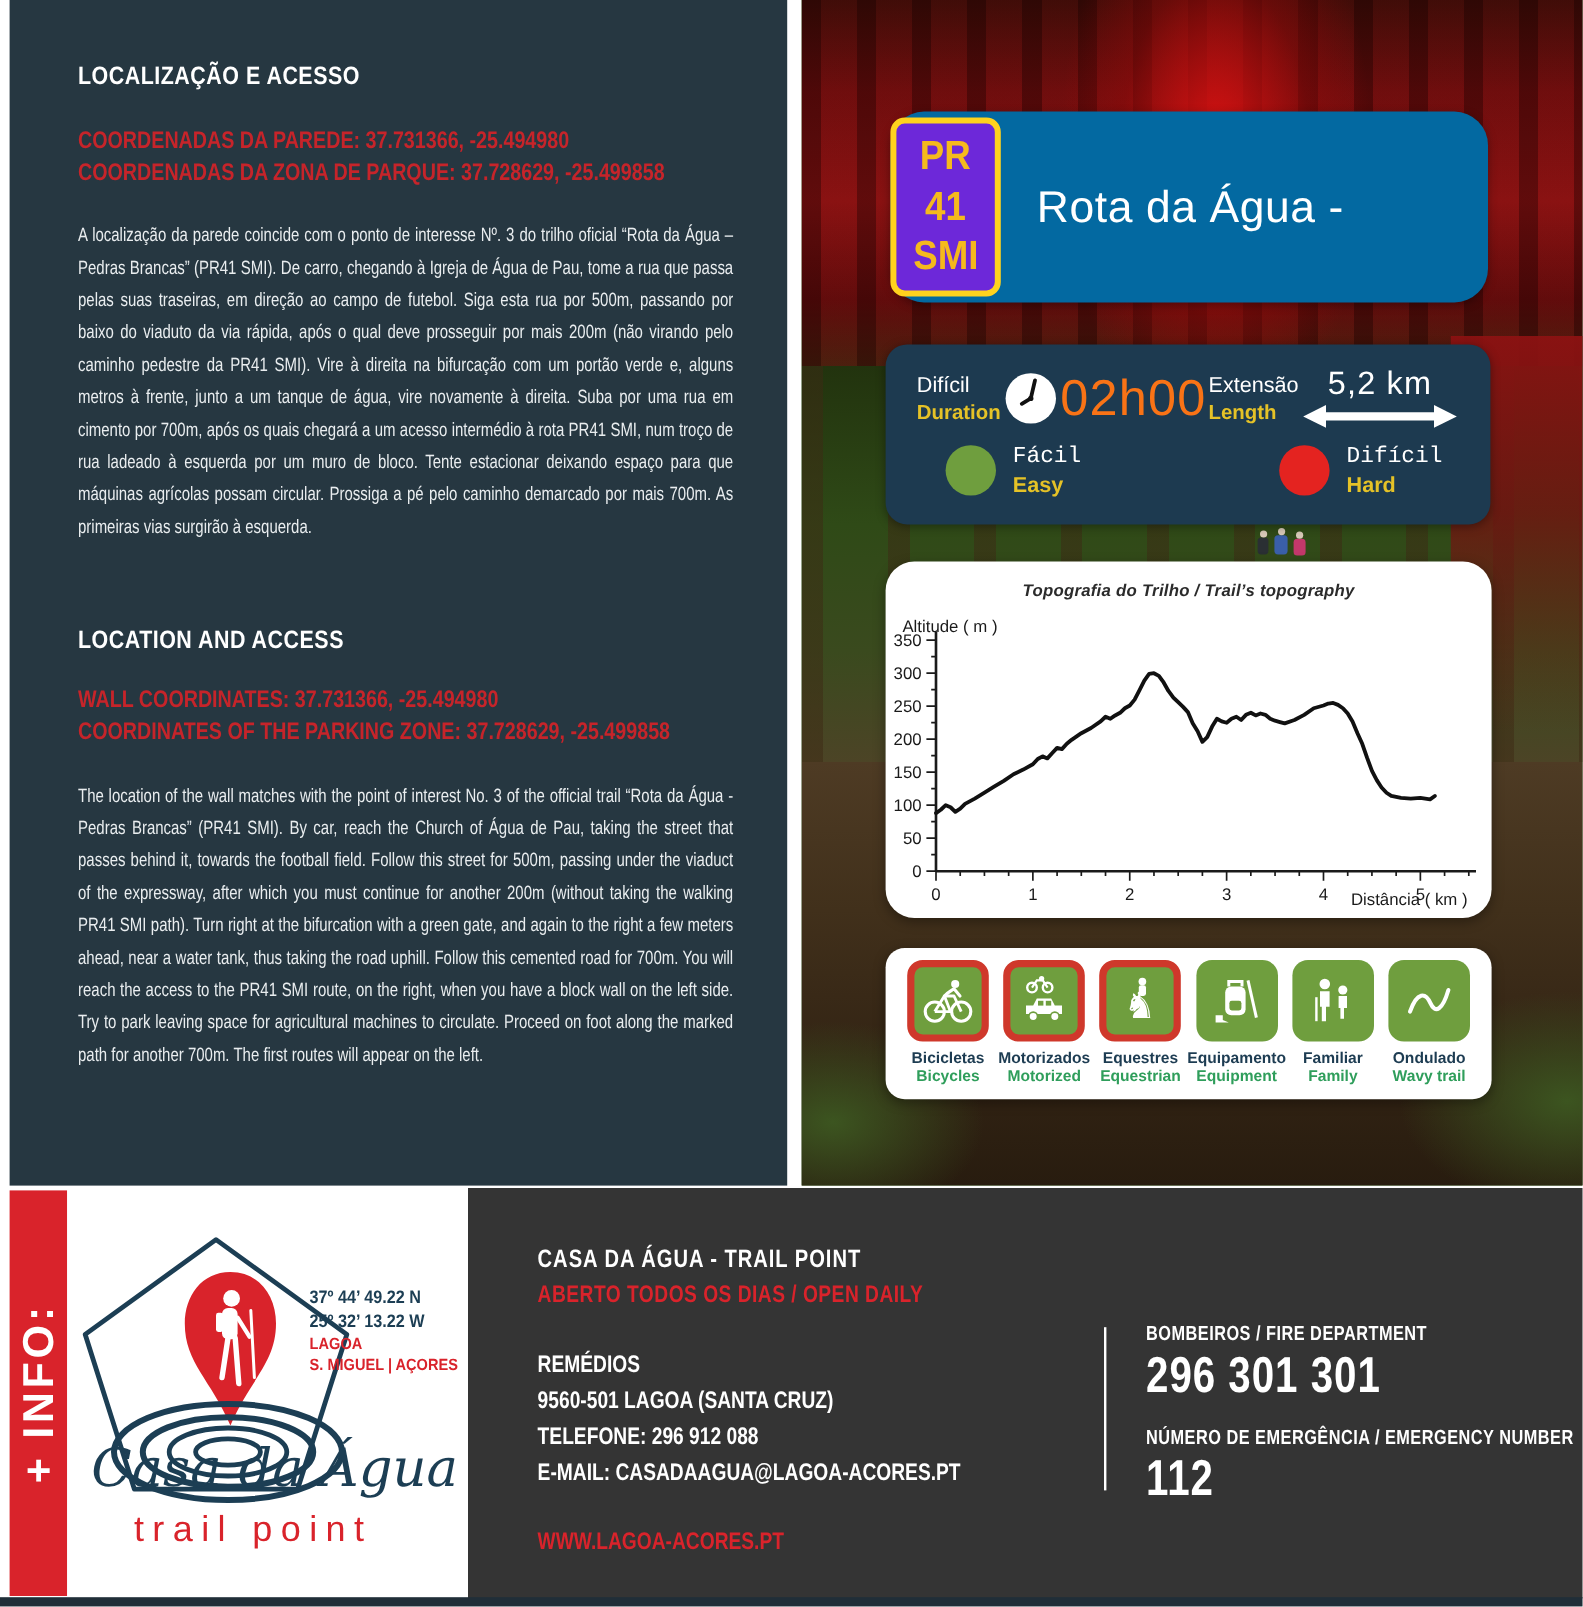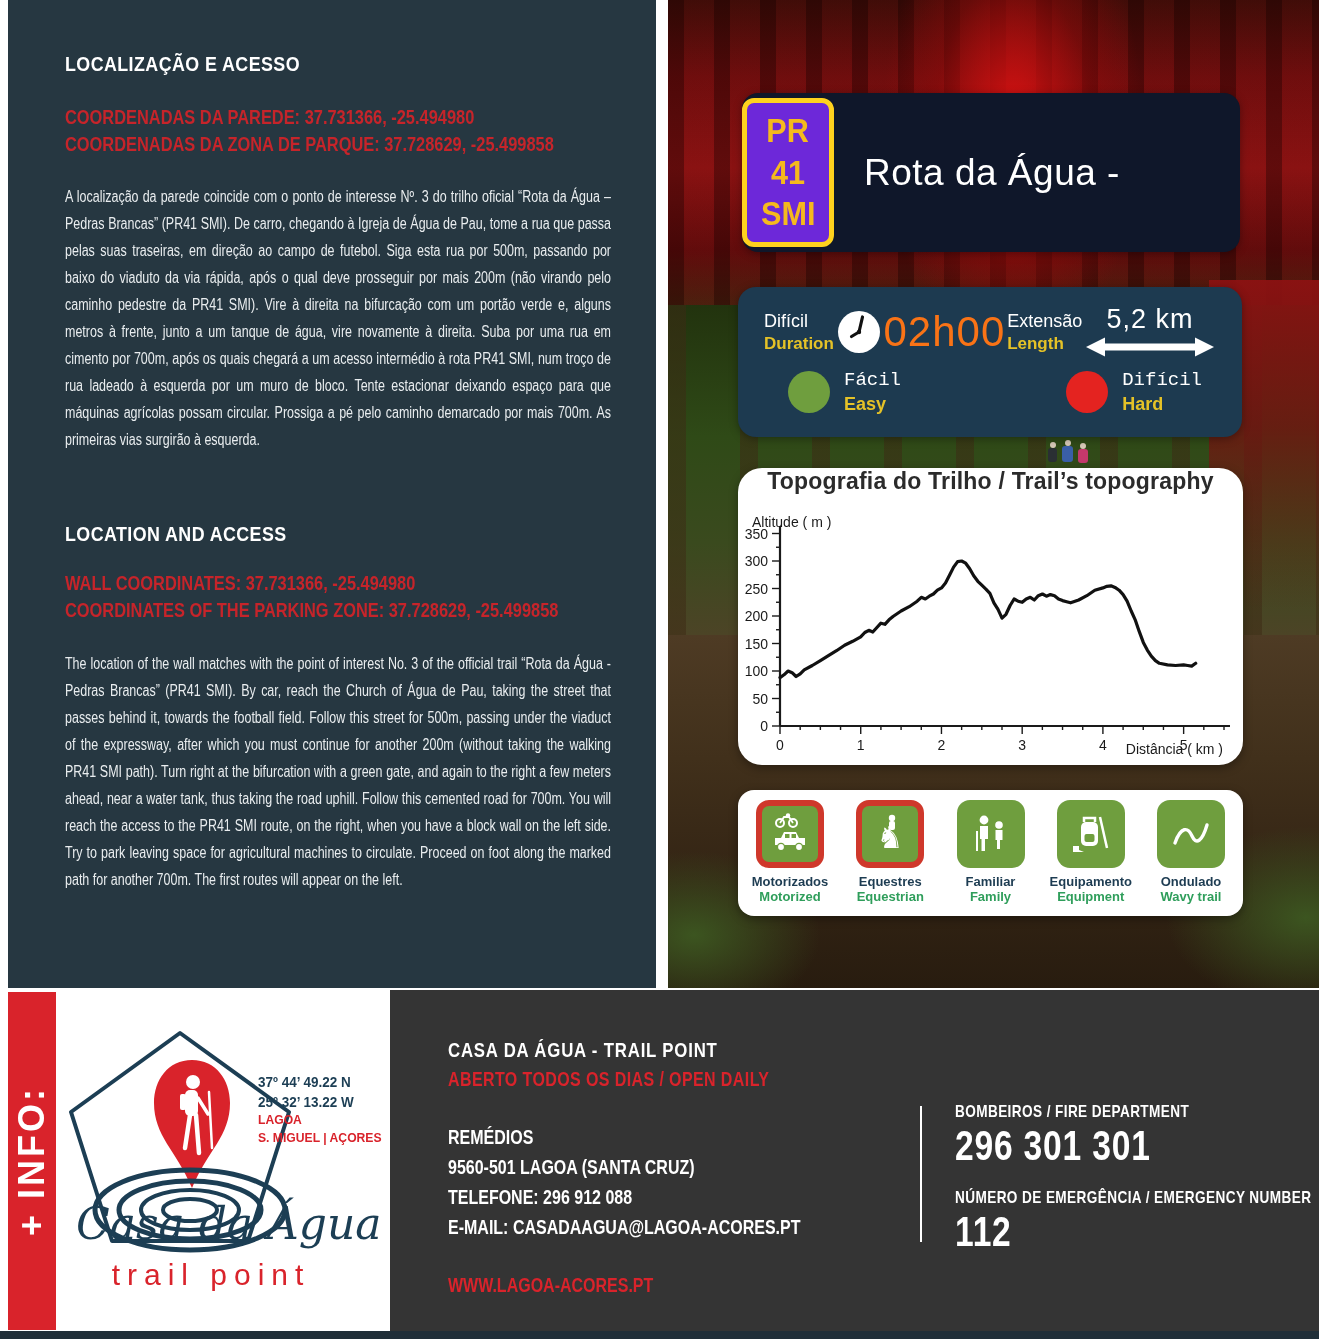--- a/index.html
+++ b/index.html
@@ -37,21 +37,21 @@
   .ph-trunks{position:absolute;right:0;top:60px;width:78px;height:870px;
     background:
       linear-gradient(180deg, rgba(60,10,10,.35) 0%, rgba(0,0,0,0) 30%),
       repeating-linear-gradient(90deg,#5a4026 0 26px,#36261ا5 26px 34px,#6b4c2d 34px 58px,#2e2012 58px 66px);}
   .hiker{position:absolute;border-radius:3px;}
   .hiker .head{position:absolute;left:50%;top:-6px;transform:translateX(-50%);
                width:6px;height:6px;border-radius:50%;background:#d8c9b8;}
 
   
   .title-row{position:absolute;left:74px;top:93px;width:498px;height:159px;z-index:5;}
-  .title-box{position:absolute;left:0;top:0;width:100%;height:100%;background:#0f172a;border-radius:16px;
+  .title-box{position:absolute;left:0;top:0;width:100%;height:100%;background:#0369a1;border-radius:28px;
              box-shadow:0 2px 8px rgba(0,0,0,.35);}
   .title-text{position:absolute;left:122px;top:50%;transform:translateY(-50%);color:#fff;
               font-size:37px;line-height:1.32;letter-spacing:.5px;}
   .badge{position:absolute;left:0;top:5px;width:92px;height:149px;background:#6d28d9;
          border:5px solid #ffd21e;border-radius:12px;box-sizing:border-box;
          display:flex;flex-direction:column;justify-content:center;align-items:center;}
   .badge span{color:#f5b91d;font-size:34px;font-weight:bold;line-height:1.23;transform:scaleX(.9);}
 
   
   .info-bar{position:absolute;left:70px;top:287px;width:504px;height:150px;background:#1d3a50;
@@ -67,21 +67,21 @@
   .ib-row2{display:flex;align-items:center;justify-content:space-between;margin-top:6px;padding:0 14px 0 24px;}
   .diff{display:flex;align-items:center;gap:14px;}
   .dot{width:42px;height:42px;border-radius:50%;background:#888;}
   .dot.ring{width:50px;height:50px;box-shadow:0 0 0 15px #ffffff;margin:10px 14px 10px 12px;}
   .diff .lbl-pt{font-size:19px;font-family:Liberation Mono, monospace;}
   .diff .lbl-en{font-size:18px;}
 
   
   .chart-card{position:absolute;left:70px;top:468px;width:505px;height:297px;background:#ffffff;
               border-radius:24px;z-index:5;box-shadow:0 3px 10px rgba(0,0,0,.35);}
-  .chart-title{text-align:center;font-size:23px;font-weight:bold;color:#2b2b2b;letter-spacing:.2px;}
+  .chart-title{margin-top:16px;text-align:center;font-size:14px;font-weight:bold;color:#2b2b2b;letter-spacing:.2px;font-style:italic;}
   .axis-label{position:absolute;font-size:14px;color:#1a1a1a;}
   .ylabel{left:14px;top:46px;}
   .xlabel{right:20px;bottom:8px;}
   #topo-svg{position:absolute;left:0;top:50px;}
   #topo-svg .tk{font-size:14px;fill:#1a1a1a;font-family:"Liberation Sans",sans-serif;}
 
   
   .icons-card{position:absolute;left:70px;top:790px;width:505px;height:126px;background:#ffffff;
               border-radius:16px;z-index:5;box-shadow:0 3px 10px rgba(0,0,0,.35);
               display:flex;justify-content:space-between;align-items:flex-start;
@@ -277,20 +277,33 @@
           <text class="tk" x="30" y="20.5" text-anchor="end">350</text>
           <line x1="42" y1="208" x2="492" y2="208" stroke="#1a1a1a" stroke-width="2.2"></line>
           <line x1="42" y1="8" x2="42" y2="208" stroke="#1a1a1a" stroke-width="2.2"></line>
           <path d="M42.0,159.6 L46.0,156.8 L50.1,153.0 L54.1,154.7 L58.1,158.5 L62.2,155.8 L66.2,151.9 L74.3,147.5 L82.4,142.6 L90.4,137.6 L98.5,132.7 L106.6,127.2 L114.7,123.3 L122.7,118.9 L126.8,114.5 L130.8,112.3 L134.8,114.0 L138.9,109.5 L142.9,105.2 L146.9,106.3 L151.0,101.8 L155.0,98.5 L163.1,93.0 L171.2,88.7 L179.2,83.2 L183.3,79.3 L187.3,81.0 L191.3,78.2 L195.4,76.0 L199.4,72.2 L203.5,69.9 L207.5,65.0 L211.5,57.3 L215.6,49.1 L219.6,43.6 L223.6,43.0 L227.7,45.2 L231.7,50.7 L235.7,57.8 L239.8,63.3 L243.8,67.2 L247.9,71.1 L251.9,75.4 L255.9,84.8 L260.0,91.4 L264.0,100.2 L268.0,96.3 L272.1,87.5 L276.1,81.0 L280.1,83.2 L284.2,84.3 L288.2,81.0 L292.3,79.3 L296.3,82.0 L300.3,77.7 L304.4,76.0 L308.4,78.2 L312.4,76.6 L316.5,77.7 L320.5,81.0 L324.5,82.6 L328.6,83.7 L332.6,84.8 L340.7,82.0 L348.8,77.7 L356.8,72.2 L364.9,69.9 L368.9,68.3 L373.0,67.8 L377.0,69.4 L381.1,72.2 L385.1,76.6 L389.1,83.2 L393.2,93.0 L397.2,101.8 L401.2,113.4 L405.3,124.4 L409.3,132.1 L413.3,138.2 L417.4,142.6 L421.4,145.3 L429.5,146.9 L437.6,147.5 L445.6,146.9 L449.7,147.5 L453.7,148.1 L457.7,145.3" fill="none" stroke="#111" stroke-width="3.2" stroke-linejoin="round" stroke-linecap="round"></path>
         </svg>
       <div class="axis-label xlabel">Distância ( km )</div>
     </div>
 
     <div class="icons-card">
 
+      <div class="icon-col restricted">
+        <div class="tile">
+          <svg width="44" height="44" viewBox="0 0 44 44">
+            <circle cx="11" cy="31" r="8" fill="none" stroke="#fff" stroke-width="2.6"></circle>
+            <circle cx="33" cy="31" r="8" fill="none" stroke="#fff" stroke-width="2.6"></circle>
+            <path d="M11,31 L19,18 H27 L33,31 M19,18 L24,31 H11" fill="none" stroke="#fff" stroke-width="2.4" stroke-linejoin="round"></path>
+            <circle cx="28" cy="8" r="3.4" fill="#fff"></circle>
+            <path d="M27,12 C24,14 22,15 19,18 M27,12 l5,6" stroke="#fff" stroke-width="2.6" fill="none" stroke-linecap="round"></path>
+          </svg>
+        </div>
+        <span class="icon-lbl-pt">Bicicletas</span>
+        <span class="icon-lbl-en">Bicycles</span>
+      </div>
 
       <div class="icon-col restricted">
         <div class="tile">
           <svg width="44" height="44" viewBox="0 0 44 44">
             <circle cx="12" cy="11" r="4" fill="none" stroke="#fff" stroke-width="2"></circle>
             <circle cx="25" cy="11" r="4" fill="none" stroke="#fff" stroke-width="2"></circle>
             <path d="M12,11 l4,-6 h5 l4,6" fill="none" stroke="#fff" stroke-width="1.8"></path>
             <circle cx="20" cy="3.5" r="2.2" fill="#fff"></circle>
             <path d="M7,33 v-7 h6 l3,-6 h12 l3,6 h6 v7 z" fill="#fff"></path>
             <rect x="17" y="22" width="4.5" height="4" fill="#6f9e3e"></rect>
@@ -311,43 +324,43 @@
             <text x="22" y="36" text-anchor="middle" font-size="30" fill="#fff" font-family="DejaVu Sans, sans-serif">♞</text>
           </svg>
         </div>
         <span class="icon-lbl-pt">Equestres</span>
         <span class="icon-lbl-en">Equestrian</span>
       </div>
 
       <div class="icon-col">
         <div class="tile">
           <svg width="44" height="44" viewBox="0 0 44 44">
+            <rect x="12" y="10" width="17" height="24" rx="5" fill="#fff"></rect>
+            <path d="M15,10 v-4 h11 v4" stroke="#fff" stroke-width="2.5" fill="none"></path>
+            <rect x="15.5" y="22" width="10" height="8" rx="2" fill="#6f9e3e"></rect>
+            <line x1="31" y1="5" x2="38" y2="36" stroke="#fff" stroke-width="2.5"></line>
+            <path d="M4,34 h6 v4 l5,2 H4 z" fill="#fff"></path>
+          </svg>
+        </div>
+        <span class="icon-lbl-pt">Equipamento</span>
+        <span class="icon-lbl-en">Equipment</span>
+      </div>
+
+      <div class="icon-col">
+        <div class="tile">
+          <svg width="44" height="44" viewBox="0 0 44 44">
             <circle cx="15" cy="8" r="4.4" fill="#fff"></circle>
             <path d="M11,14 h8 v13 h-3 v12 h-3.5 v-12 H11 z" fill="#fff"></path>
             <rect x="7" y="19" width="2" height="20" fill="#fff"></rect>
             <circle cx="30" cy="13" r="3.8" fill="#fff"></circle>
             <path d="M26.5,18 h7 v10 h-2.5 v9 h-3 v-9 h-1.5 z" fill="#fff"></path>
           </svg>
         </div>
         <span class="icon-lbl-pt">Familiar</span>
         <span class="icon-lbl-en">Family</span>
-      </div>
-
-      <div class="icon-col">
-        <div class="tile">
-          <svg width="44" height="44" viewBox="0 0 44 44">
-            <rect x="12" y="10" width="17" height="24" rx="5" fill="#fff"></rect>
-            <path d="M15,10 v-4 h11 v4" stroke="#fff" stroke-width="2.5" fill="none"></path>
-            <rect x="15.5" y="22" width="10" height="8" rx="2" fill="#6f9e3e"></rect>
-            <line x1="31" y1="5" x2="38" y2="36" stroke="#fff" stroke-width="2.5"></line>
-            <path d="M4,34 h6 v4 l5,2 H4 z" fill="#fff"></path>
-          </svg>
-        </div>
-        <span class="icon-lbl-pt">Equipamento</span>
-        <span class="icon-lbl-en">Equipment</span>
       </div>
 
       <div class="icon-col">
         <div class="tile">
           <svg width="44" height="44" viewBox="0 0 44 44">
             <path d="M6,31 C12,14 19,15 23,24 C27,33 33,30 38,13" fill="none" stroke="#fff" stroke-width="3.4" stroke-linecap="round"></path>
           </svg>
         </div>
         <span class="icon-lbl-pt">Ondulado</span>
         <span class="icon-lbl-en">Wavy trail</span>

